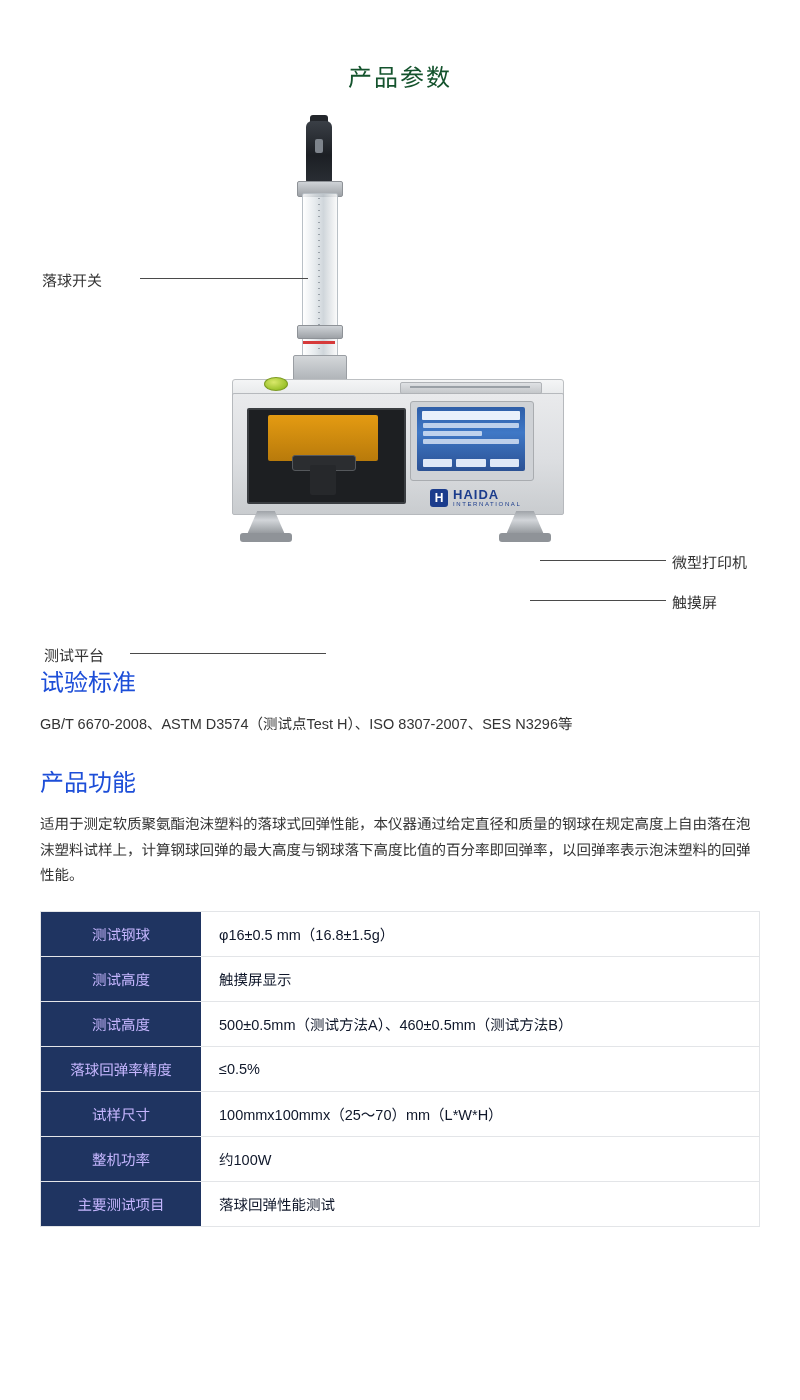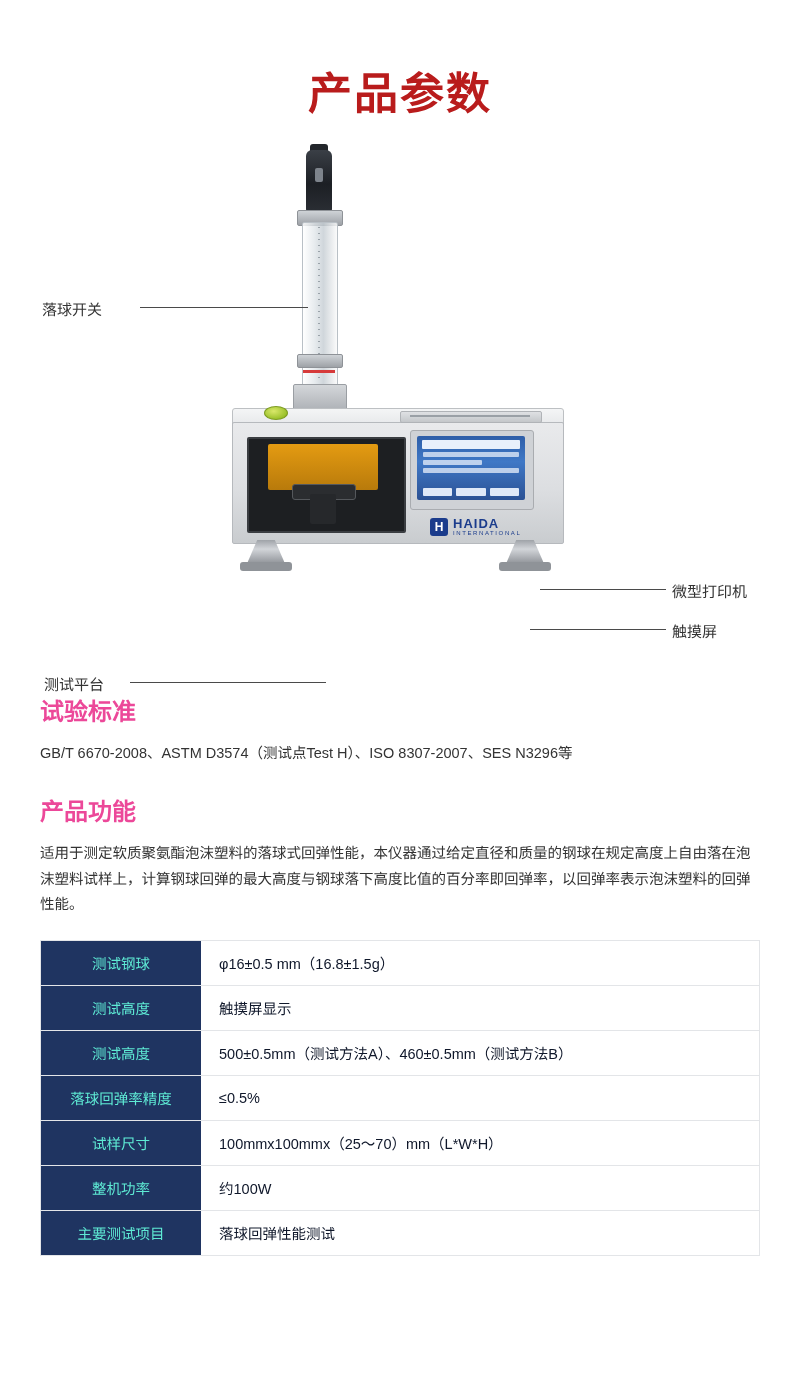--- a/index.html
+++ b/index.html
@@ -13,23 +13,23 @@
     background: #ffffff;
     font-family: "Liberation Sans", "DejaVu Sans", sans-serif;
     color: #333;
     position: relative;
     overflow: hidden;
   }
 
   
   .page-title {
     text-align: center;
-    font-size: 44px;
-    font-weight: bold;
-    color: #b91c1c;
+    font-size: 24px;
+    font-weight: normal;
+    color: #14532d;
     letter-spacing: 2px;
     padding-top: 58px;
     margin: 0;
   }
 
   
   .product-area {
     position: relative;
     width: 800px;
     height: 560px;
@@ -326,22 +326,22 @@
     background: #23262b;
     border-radius: 3px 3px 0 0;
   }
 
   
   .section {
     padding: 0 40px;
   }
   .sec-title {
     font-size: 24px;
-    font-weight: bold;
-    color: #ec4899;
+    font-weight: normal;
+    color: #1d4ed8;
     margin: 0 0 14px 0;
   }
   .sec-title.second { margin-top: 26px; }
   .sec-text {
     font-size: 14.5px;
     color: #333;
     line-height: 1.75;
     margin: 0;
   }
   .sec-text.indent { text-indent: 0; }
@@ -352,21 +352,21 @@
     width: 720px;
     border-collapse: collapse;
     border: 1px solid #e3e5e8;
   }
   .spec-table tr { border-bottom: 1px solid #e3e5e8; }
   .spec-table tr:last-child { border-bottom: none; }
   .spec-table td { padding: 0; }
   .spec-table td.k {
     width: 160px;
     background: #1f3461;
-    color: #5eead4;
+    color: #c4b5fd;
     font-size: 14.5px;
     text-align: center;
     height: 44px;
     vertical-align: middle;
   }
   .spec-table td.v {
     font-size: 14.5px;
     color: #0f172a;
     padding-left: 18px;
     height: 44px;

